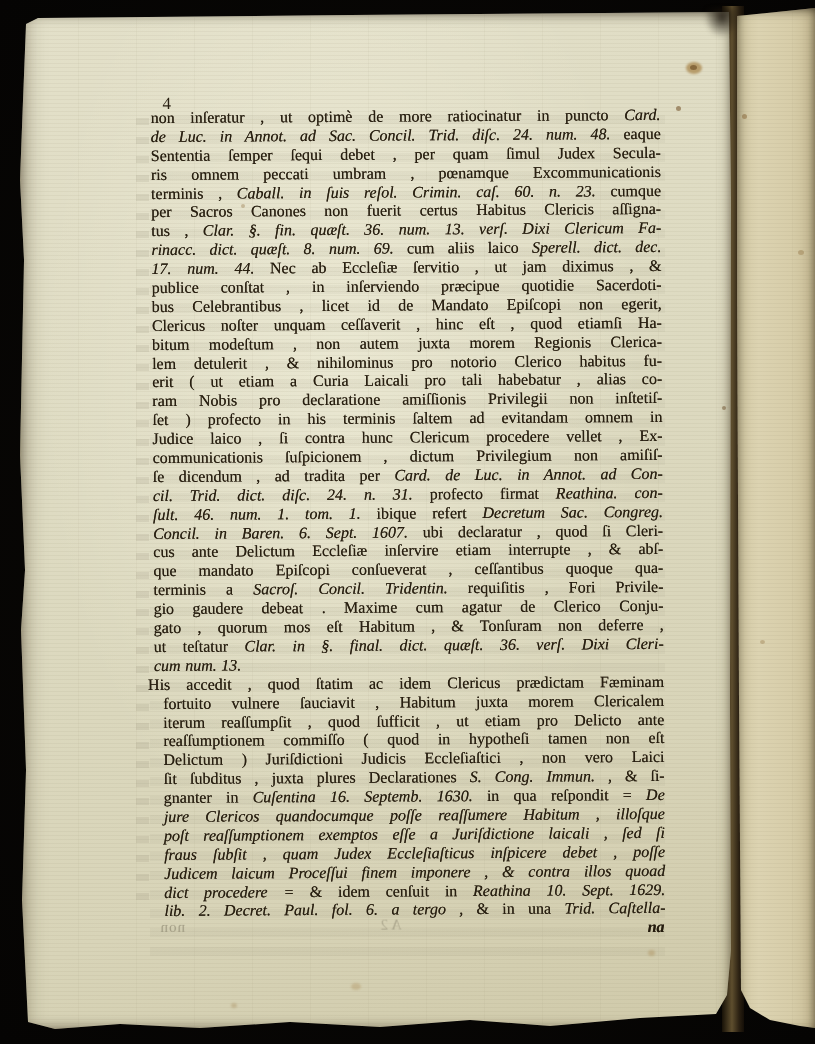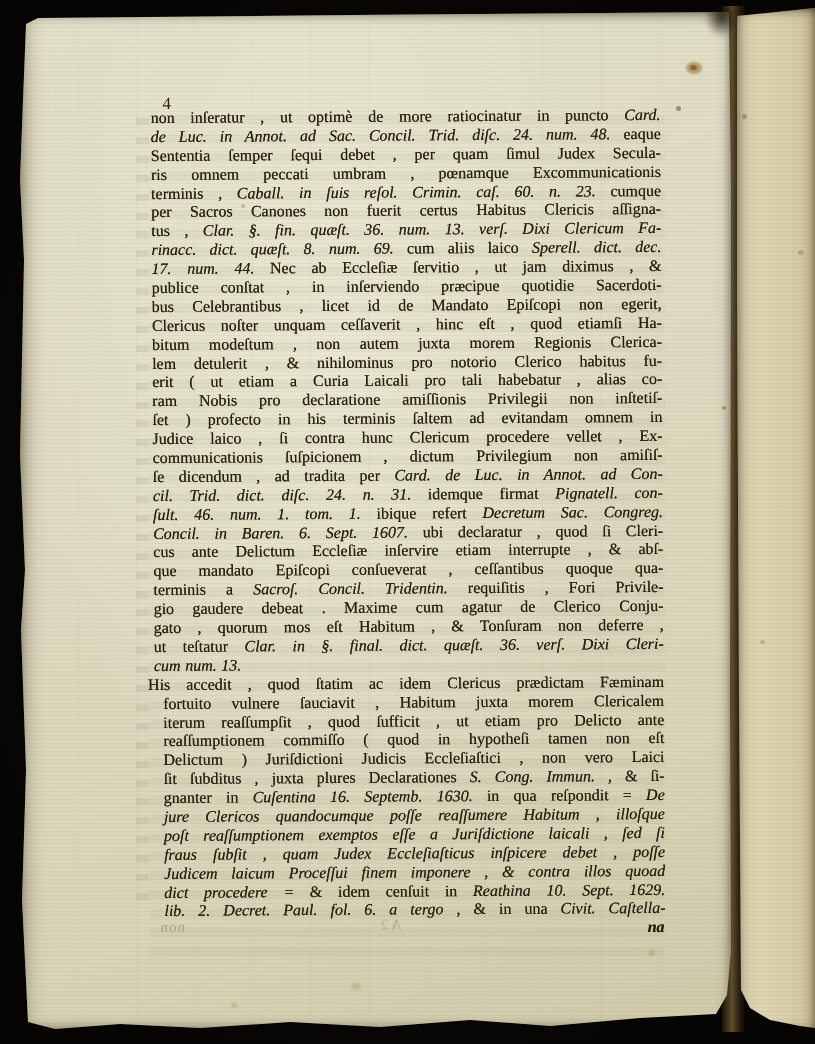--- a/index.html
+++ b/index.html
@@ -137,21 +137,21 @@
           <div class="line"><span class="seg">bus Celebrantibus , licet id de Mandato Epiſcopi non egerit,</span></div>
           <div class="line"><span class="seg">Clericus noſter unquam ceſſaverit , hinc eſt , quod etiamſi Ha-</span></div>
           <div class="line"><span class="seg">bitum modeſtum , non autem juxta morem Regionis Clerica-</span></div>
           <div class="line"><span class="seg">lem detulerit , &amp; nihilominus pro notorio Clerico habitus fu-</span></div>
           <div class="line"><span class="seg">erit ( ut etiam a Curia Laicali pro tali habebatur , alias co-</span></div>
           <div class="line"><span class="seg">ram Nobis pro declaratione amiſſionis Privilegii non inſtetiſ-</span></div>
           <div class="line"><span class="seg">ſet ) profecto in his terminis ſaltem ad evitandam omnem in</span></div>
           <div class="line"><span class="seg">Judice laico , ſi contra hunc Clericum procedere vellet , Ex-</span></div>
           <div class="line"><span class="seg">communicationis ſuſpicionem , dictum Privilegium non amiſiſ-</span></div>
           <div class="line"><span class="seg">ſe dicendum , ad tradita per </span><span class="seg seg-i">Card. de Luc. in Annot. ad Con-</span></div>
-          <div class="line"><span class="seg seg-i">cil. Trid. dict. diſc. 24. n. 31.</span><span class="seg"> idemque firmat </span><span class="seg seg-i">Pignatell. con-</span></div>
+          <div class="line"><span class="seg seg-i">cil. Trid. dict. diſc. 24. n. 31.</span><span class="seg"> profecto firmat </span><span class="seg seg-i">Reathina. con-</span></div>
           <div class="line"><span class="seg seg-i">ſult. 46. num. 1. tom. 1.</span><span class="seg"> ibique refert </span><span class="seg seg-i">Decretum Sac. Congreg.</span></div>
           <div class="line"><span class="seg seg-i">Concil. in Baren. 6. Sept. 1607.</span><span class="seg"> ubi declaratur , quod ſi Cleri-</span></div>
           <div class="line"><span class="seg">cus ante Delictum Eccleſiæ inſervire etiam interrupte , &amp; abſ-</span></div>
           <div class="line"><span class="seg">que mandato Epiſcopi conſueverat , ceſſantibus quoque qua-</span></div>
           <div class="line"><span class="seg">terminis a </span><span class="seg seg-i">Sacroſ. Concil. Tridentin.</span><span class="seg"> requiſitis , Fori Privile-</span></div>
           <div class="line"><span class="seg">gio gaudere debeat . Maxime cum agatur de Clerico Conju-</span></div>
           <div class="line"><span class="seg">gato , quorum mos eſt Habitum , &amp; Tonſuram non deferre ,</span></div>
           <div class="line"><span class="seg">ut teſtatur </span><span class="seg seg-i">Clar. in §. final. dict. quæſt. 36. verſ. Dixi Cleri-</span></div>
           <div class="line nojust"><span class="seg seg-i">cum num. 13.</span></div>
         </div>
@@ -161,21 +161,21 @@
           <div class="line"><span class="seg">iterum reaſſumpſit , quod ſufficit , ut etiam pro Delicto ante</span></div>
           <div class="line"><span class="seg">reaſſumptionem commiſſo ( quod in hypotheſi tamen non eſt</span></div>
           <div class="line"><span class="seg">Delictum ) Juriſdictioni Judicis Eccleſiaſtici , non vero Laici</span></div>
           <div class="line"><span class="seg">ſit ſubditus , juxta plures Declarationes </span><span class="seg seg-i">S. Cong. Immun.</span><span class="seg"> , &amp; ſi-</span></div>
           <div class="line"><span class="seg">gnanter in </span><span class="seg seg-i">Cuſentina 16. Septemb. 1630.</span><span class="seg"> in qua reſpondit = </span><span class="seg seg-i">De</span></div>
           <div class="line"><span class="seg seg-i">jure Clericos quandocumque poſſe reaſſumere Habitum , illoſque</span></div>
           <div class="line"><span class="seg seg-i">poſt reaſſumptionem exemptos eſſe a Juriſdictione laicali , ſed ſi</span></div>
           <div class="line"><span class="seg seg-i">fraus ſubſit , quam Judex Eccleſiaſticus inſpicere debet , poſſe</span></div>
           <div class="line"><span class="seg seg-i">Judicem laicum Proceſſui finem imponere , &amp; contra illos quoad</span></div>
           <div class="line"><span class="seg seg-i">dict procedere =</span><span class="seg"> &amp; idem cenſuit in </span><span class="seg seg-i">Reathina 10. Sept. 1629.</span></div>
-          <div class="line"><span class="seg seg-i">lib. 2. Decret. Paul. fol. 6. a tergo ,</span><span class="seg"> &amp; in una </span><span class="seg seg-i">Civit. Caſtella-</span></div>
+          <div class="line"><span class="seg seg-i">lib. 2. Decret. Paul. fol. 6. a tergo ,</span><span class="seg"> &amp; in una </span><span class="seg seg-i">Trid. Caſtella-</span></div>
         </div>
         <div class="catchword">na</div>
       </div>
     <div class="ghost ghost-non">non</div>
     <div class="ghost ghost-sig">A 2</div>
   </div>
 </div>
 
 <div class="stain s1"></div>
 <div class="stain s1b"></div>

